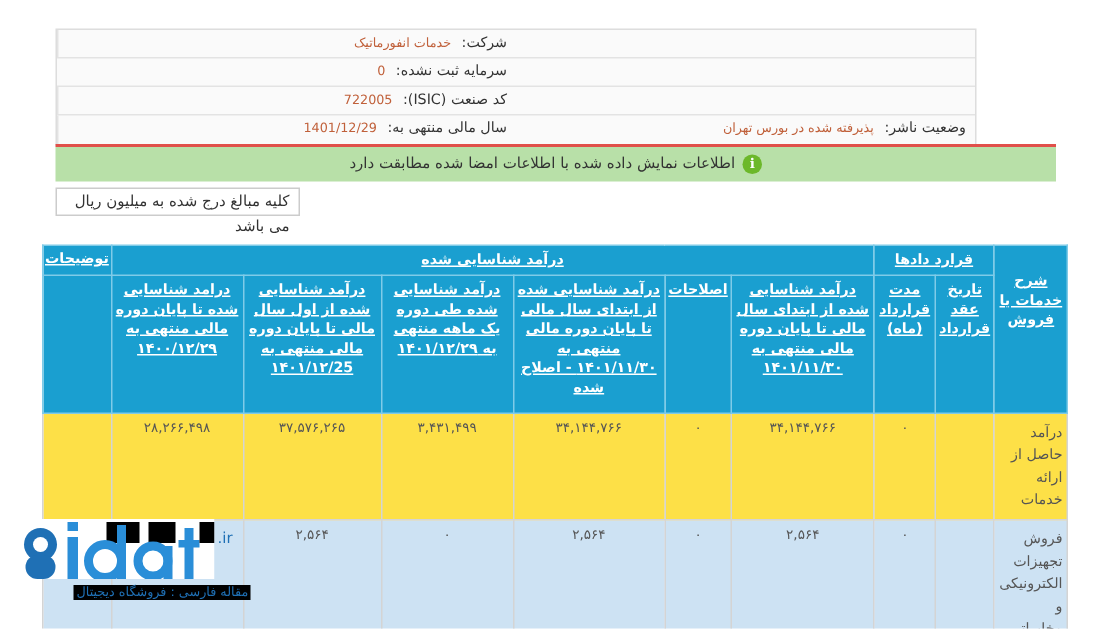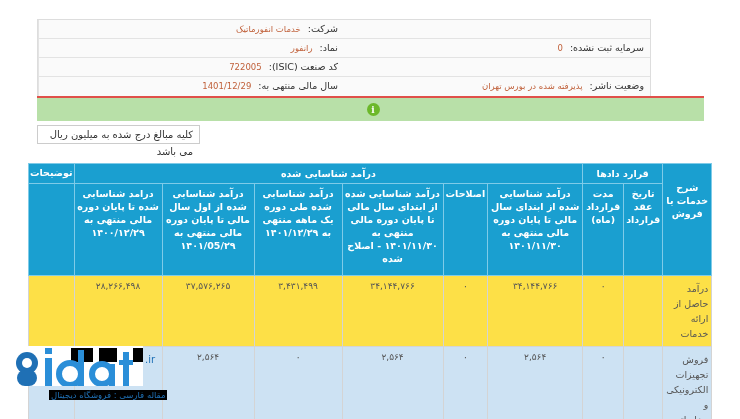--- a/index.html
+++ b/index.html
@@ -13,21 +13,21 @@
   .info-cell.right { border-left: 1px solid #e3e3e3; }
   .info-label { color: #333; }
   .info-value { color: #c0603a; font-size: 8.5px; margin-right: 4px; }
   .red-line { position: absolute; left: 37px; top: 96px; width: 667px; height: 2px; background: #e0504a; }
   .notice { position: absolute; left: 37px; top: 98px; width: 667px; height: 23px; background: #b8e0a8; direction: rtl; display: flex; align-items: center; justify-content: center; font-size: 10px; color: #333; }
   .notice-icon { width: 13px; height: 13px; border-radius: 50%; background: #6cb82a; color: #fff; font-size: 9px; font-weight: bold; display: inline-flex; align-items: center; justify-content: center; margin-left: 5px; font-family: "DejaVu Serif", serif; }
 
   .unit-box { position: absolute; left: 37px; top: 125px; width: 163px; height: 19px; border: 1px solid #ccc; background: #fff; direction: rtl; font-size: 10px; line-height: 17px; padding-right: 6px; color: #333; }
 
   table.rev { position: absolute; left: 28px; top: 163px; border-collapse: collapse; direction: rtl; table-layout: fixed; }
-  table.rev th { background: #1a9fd0; color: #fff; font-weight: bold; font-size: 9.5px; line-height: 13px; border: 1px solid #7fcbe8; vertical-align: top; text-align: center; padding: 3px 2px; }
+  table.rev th { background: #1a9fd0; color: #fff; font-weight: bold; font-size: 9.5px; line-height: 13px; border: 1px solid #7fcbe8; vertical-align: top; text-align: center; padding: 3px 2px; text-decoration: underline; }
   table.rev td { font-size: 9px; border: 1px solid #d4d4d4; vertical-align: top; text-align: center; padding: 5px 3px; color: #555; }
   table.rev td.desc { text-align: right; color: #555; line-height: 15px; font-size: 9.5px; }
   tr.row-a td { background: #fde047; height: 51px; }
   tr.row-b td { background: #cde2f3; height: 62px; }
 
   .watermark { position: absolute; left: 15px; top: 346px; width: 146px; height: 62px; }
   .wm-logo { position: absolute; left: 0; top: 0; width: 128px; height: 40px; }
   .wm-sub { position: absolute; left: 34px; top: 44px; font-size: 8.5px; color: #1f70b5; direction: rtl; white-space: nowrap; background: #000000; padding: 0 2px; }
   .wm-ir { position: absolute; left: 130px; top: 8px; font-size: 10px; color: #1f70b5; }
 </style>
@@ -35,24 +35,20 @@
 <body>
 
 <div class="info-box">
   <div class="info-row">
     <div class="info-cell right">
       <span class="info-label">شرکت:</span>
       <span class="info-value">خدمات انفورماتیک</span>
     </div>
   </div>
   <div class="info-row">
-    <div class="info-cell right">
-      <span class="info-label">نماد:</span>
-      <span class="info-value">رانفور</span>
-    </div>
     <div class="info-cell">
       <span class="info-label">سرمایه ثبت نشده:</span>
       <span class="info-value">0</span>
     </div>
   </div>
   <div class="info-row">
     <div class="info-cell right">
       <span class="info-label">کد صنعت (ISIC):</span>
       <span class="info-value">722005</span>
     </div>
@@ -66,20 +62,21 @@
       <span class="info-label">وضعیت ناشر:</span>
       <span class="info-value">پذیرفته شده در بورس تهران</span>
     </div>
   </div>
 </div>
 
 <div class="red-line"></div>
 
 <div class="notice">
   <span class="notice-icon">i</span>
+  <span>اطلاعات نمایش داده شده با اطلاعات امضا شده مطابقت دارد</span>
 </div>
 
 <div class="unit-box">کلیه مبالغ درج شده به میلیون ریال می باشد</div>
 
 <table class="rev">
   <colgroup>
     <col style="width:46px">
       <col style="width:39px">
       <col style="width:41px">
       <col style="width:95px">
@@ -97,21 +94,21 @@
       <th colspan="6">درآمد شناسایی شده</th>
       <th rowspan="1" style="padding:2px 1px">توضیحات</th>
     </tr>
     <tr style="height:92px">
       <th>تاریخ عقد قرارداد</th>
       <th>مدت قرارداد (ماه)</th>
       <th>درآمد شناسایی شده از ابتدای سال مالی تا پایان دوره مالی منتهی به ۱۴۰۱/۱۱/۳۰</th>
       <th>اصلاحات</th>
       <th>درآمد شناسایی شده از ابتدای سال مالی تا پایان دوره مالی منتهی به ۱۴۰۱/۱۱/۳۰ - اصلاح شده</th>
       <th>درآمد شناسایی شده طی دوره یک ماهه منتهی به ۱۴۰۱/۱۲/۲۹</th>
-      <th>درآمد شناسایی شده از اول سال مالی تا پایان دوره مالی منتهی به ۱۴۰۱/05/۲۹</th>
+      <th>درآمد شناسایی شده از اول سال مالی تا پایان دوره مالی منتهی به ۱۴۰۱/۱۲/25</th>
       <th>درامد شناسایی شده تا پایان دوره مالی منتهی به ۱۴۰۰/۱۲/۲۹</th>
       <th></th>
     </tr>
   </thead>
   <tbody>
     <tr class="row-a">
       <td class="desc">درآمد حاصل از ارائه خدمات</td>
       <td></td>
       <td>۰</td>
       <td>۳۴,۱۴۴,۷۶۶</td>

